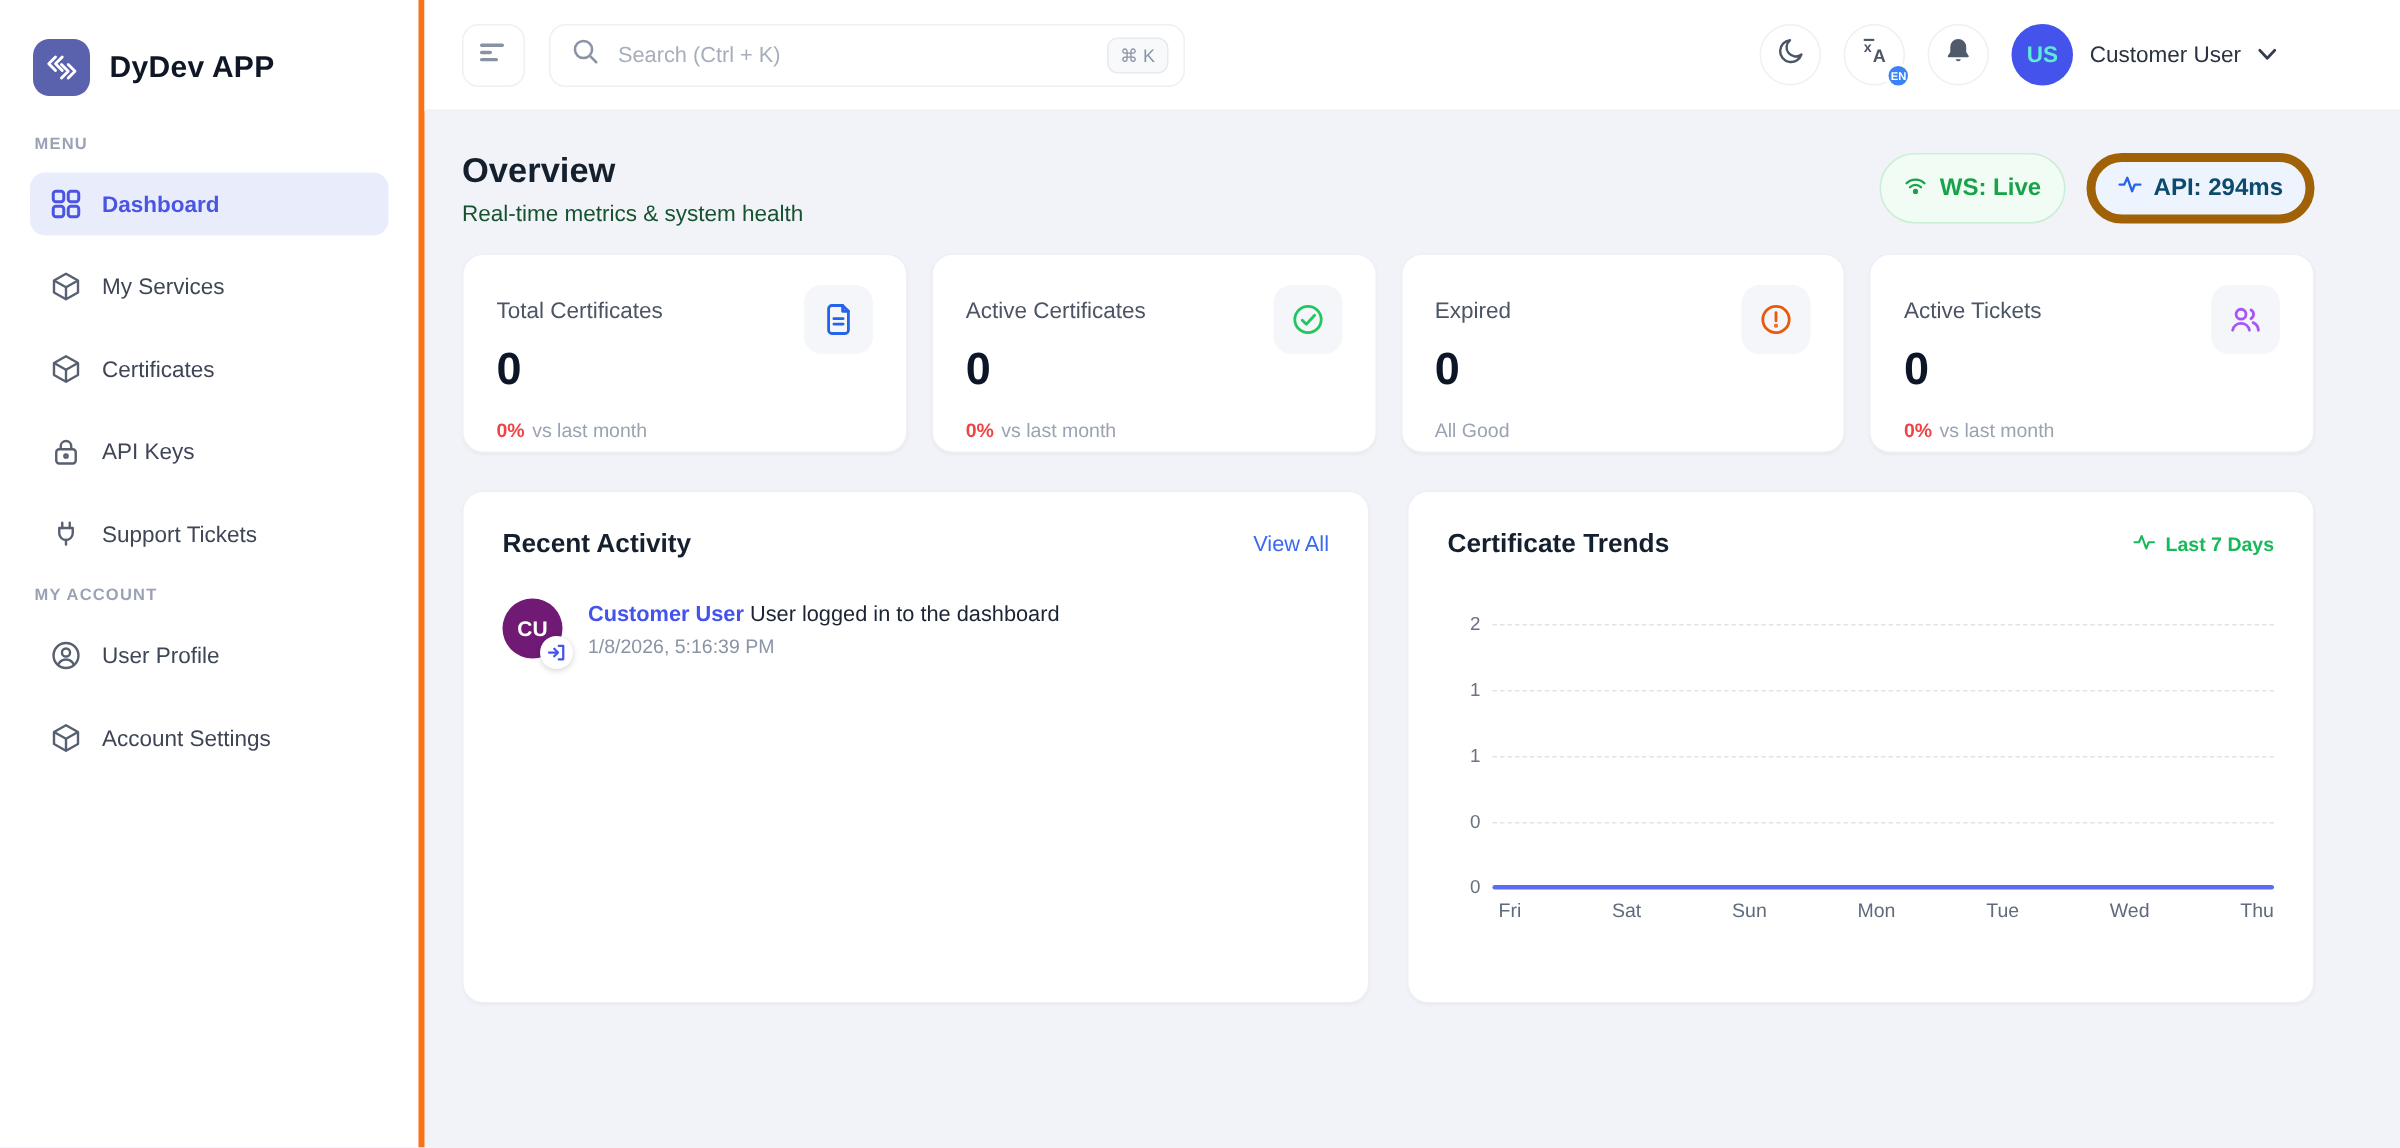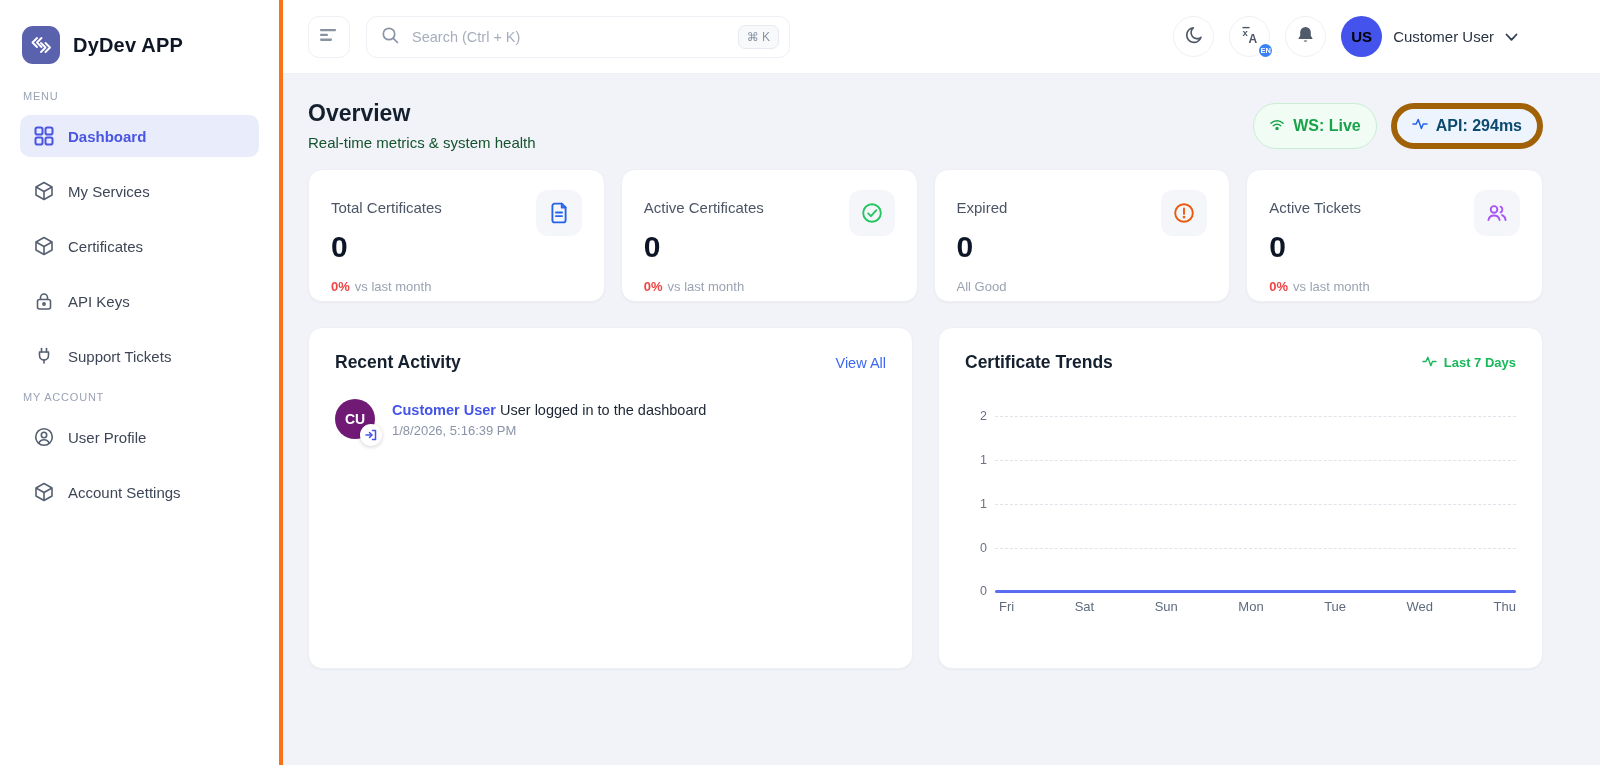--- a/index.html
+++ b/index.html
@@ -18,21 +18,21 @@
     background:#fff; border-right:4px solid #f97316; padding:26px 20px 0 20px;
   }
   .logo-row { display:flex; align-items:center; gap:13px; margin-bottom:26px; padding-left:2px; }
   .logo-mark {
     width:38px; height:38px; border-radius:11px; background:#5a61ad;
     display:flex; align-items:center; justify-content:center;
     color:#fff; font-weight:700; font-size:17px; letter-spacing:-1px;
   }
   .logo-text { font-size:20px; font-weight:800; color:#0f1726; letter-spacing:.2px; }
   .section-label {
-    font-size:11px; color:#9aa3b4; letter-spacing:.8px; font-weight:400;
+    font-size:11px; color:#9aa3b4; letter-spacing:.8px; font-weight:700;
     margin:14px 0 13px 3px;
   }
   .nav-item {
     display:flex; align-items:center; gap:14px; height:42px; padding:0 14px;
     border-radius:10px; color:#3e4656; font-size:15px; margin-bottom:13px; cursor:pointer;
   }
   .nav-item .nav-ic { display:flex; width:20px; justify-content:center; }
   .nav-item.active { background:#e9edfb; color:#4a55e2; font-weight:600; }
   .nav-item svg { stroke:#566070; }
   .nav-item.active svg { stroke:#4a55e2; }
@@ -66,21 +66,21 @@
     padding:4px 8px; font-size:12px; color:#8a94a6;
   }
   .top-right { margin-left:auto; display:flex; align-items:center; gap:15px; }
   .lang-badge {
     position:absolute; right:-5px; bottom:-3px; width:17px; height:17px;
     background:#3b82f6; border:2px solid #fff; border-radius:50%;
     color:#fff; font-size:7.5px; font-weight:700;
     display:flex; align-items:center; justify-content:center;
   }
   .avatar {
-    width:41px; height:41px; border-radius:50%; background:#4353eb; color:#000000;
+    width:41px; height:41px; border-radius:50%; background:#4353eb; color:#5eead4;
     font-weight:700; font-size:15px; display:flex; align-items:center; justify-content:center;
   }
   .user-chip { display:flex; align-items:center; gap:11px; cursor:pointer; }
   .user-name { font-size:15px; color:#2a3342; font-weight:500; }
 
   
   .content { position:absolute; left:283px; top:74px; width:1317px; padding:26px 57px 0 25px; }
   .page-header { display:flex; justify-content:space-between; align-items:center; margin-bottom:18px; }
   .page-title { font-size:23px; font-weight:700; color:#15202f; margin:0 0 7px 0; }
   .page-subtitle { font-size:15px; color:#14532d; }

